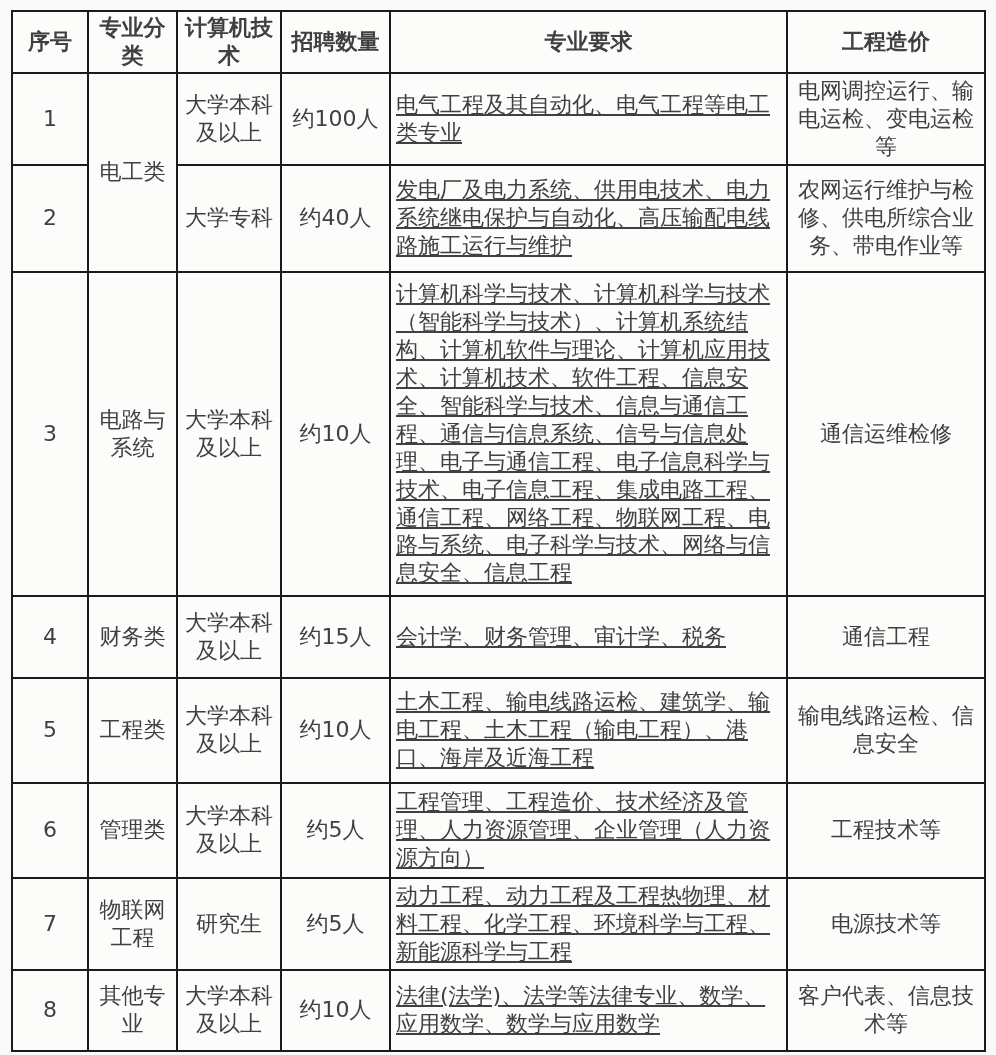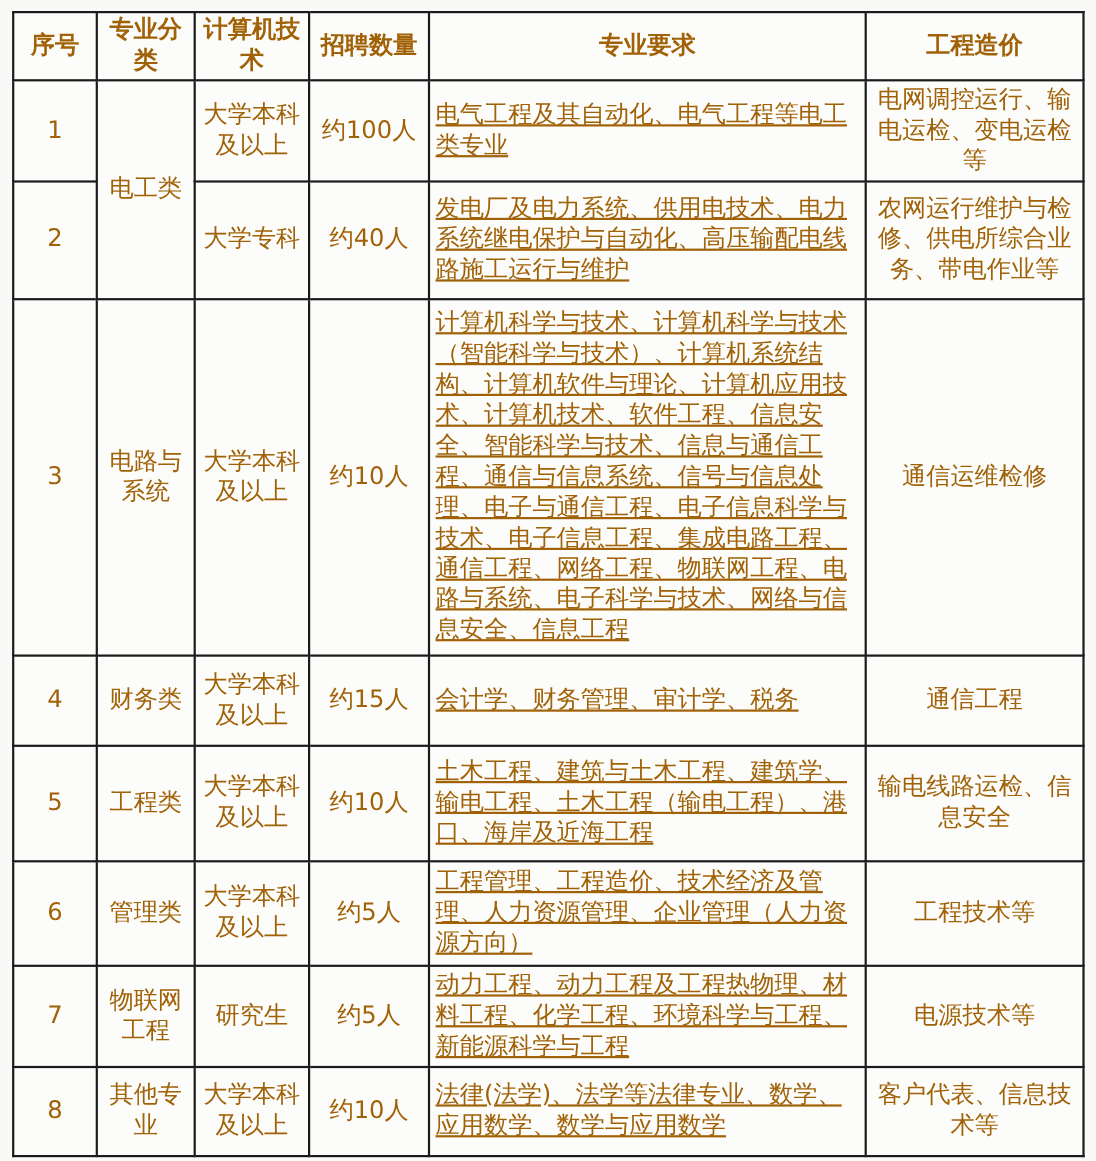--- a/index.html
+++ b/index.html
@@ -13,21 +13,21 @@
     width: 996px;
     height: 1055px;
     background: #f9f9f8;
     padding: 10px 11px;
   }
   table.recruit {
     border-collapse: collapse;
     table-layout: fixed;
     width: 973px;
     background: #fcfcfb;
-    color: #a16207;
+    color: #404040;
   }
   table.recruit th, table.recruit td {
     border: 2px solid #1b1b1b;
     font-size: 22px;
     line-height: 1.27;
     overflow: hidden;
   }
   table.recruit th {
     font-weight: 700;
     text-align: center;
@@ -119,21 +119,21 @@
         <td class="cell-edu">大学本科及以上</td>
         <td class="cell-count">约15人</td>
         <td class="cell-majors">会计学、财务管理、审计学、税务</td>
         <td class="cell-pos">通信工程</td>
       </tr>
       <tr class="r5">
         <td class="cell-no">5</td>
         <td class="cell-cat">工程类</td>
         <td class="cell-edu">大学本科及以上</td>
         <td class="cell-count">约10人</td>
-        <td class="cell-majors">土木工程、建筑与土木工程、建筑学、输电工程、土木工程（输电工程）、港口、海岸及近海工程</td>
+        <td class="cell-majors">土木工程、输电线路运检、建筑学、输电工程、土木工程（输电工程）、港口、海岸及近海工程</td>
         <td class="cell-pos">输电线路运检、信息安全</td>
       </tr>
       <tr class="r6">
         <td class="cell-no">6</td>
         <td class="cell-cat">管理类</td>
         <td class="cell-edu">大学本科及以上</td>
         <td class="cell-count">约5人</td>
         <td class="cell-majors">工程管理、工程造价、技术经济及管理、人力资源管理、企业管理（人力资源方向）</td>
         <td class="cell-pos">工程技术等</td>
       </tr>

